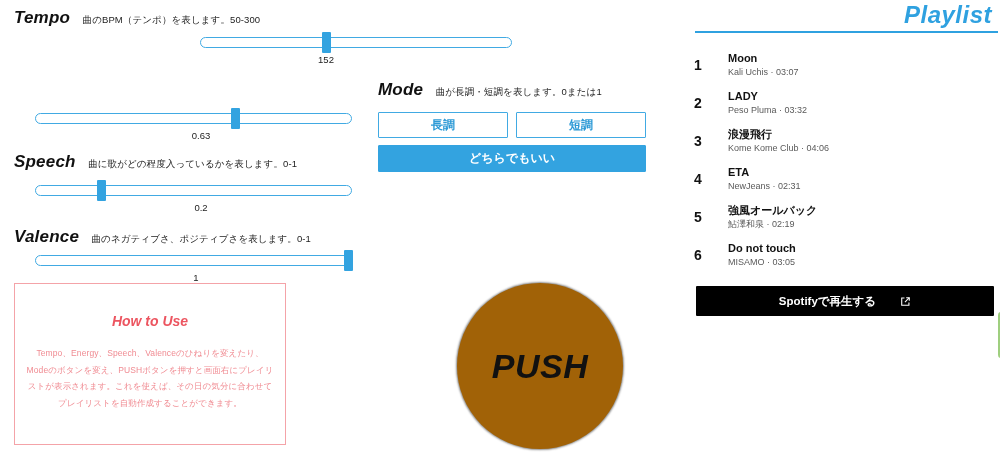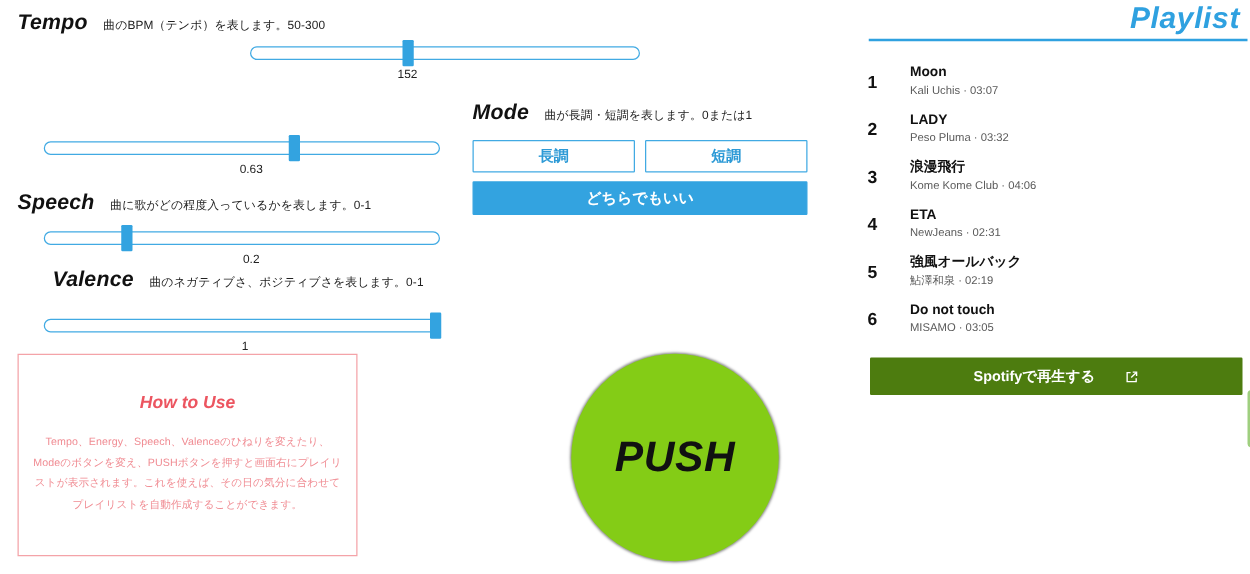--- a/index.html
+++ b/index.html
@@ -62,21 +62,21 @@
     font-size: 14px; margin-top: 29px;
   }
   .howto-body {
     color: #f08b92; font-size: 8.5px; line-height: 1.95;
     margin: 16px 11px 0 11px; text-align: center; letter-spacing: .1px;
   }
 
   
   .push {
     position: absolute; left: 457px; top: 283px; width: 166px; height: 166px;
-    border-radius: 50%; background: #84cc16;
+    border-radius: 50%; background: #a16207;
     box-shadow: 0 0 2px 1px rgba(0,0,0,.45);
     display: flex; align-items: center; justify-content: center;
     cursor: pointer;
   }
   .push span {
     font-style: italic; font-weight: bold; font-size: 34px; color: #111;
     letter-spacing: .5px;
   }
 
   
@@ -94,21 +94,21 @@
   }
   .pl-idx {
     width: 34px; font-size: 14px; font-weight: bold; color: #111; flex: none;
   }
   .pl-meta { display: flex; flex-direction: column; justify-content: center; }
   .pl-track { font-size: 11px; font-weight: bold; color: #111; line-height: 1.4; }
   .pl-sub { font-size: 9px; color: #5a5a5a; line-height: 1.5; }
 
   .spotify-btn {
     position: absolute; left: 6px; top: 286px; width: 298px; height: 30px;
-    background: #4d7c0f; color: #fff; border: none; border-radius: 1px;
+    background: #000000; color: #fff; border: none; border-radius: 1px;
     font-size: 11.5px; font-weight: bold; cursor: pointer;
     display: flex; align-items: center; justify-content: center; gap: 24px;
   }
   .ext-icon { display: inline-block; width: 11px; height: 11px; }
 
   .edge-chip {
     position: absolute; left: 308px; top: 312px; width: 16px; height: 46px;
     border: 2px solid #9fcf7f; border-radius: 3px; background: #fff;
   }
 </style>
@@ -138,21 +138,21 @@
     <div class="param-head" style="left:14px; top:152px;">
       <span class="param-name">Speech</span>
       <span class="param-desc">曲に歌がどの程度入っているかを表します。0-1</span>
     </div>
     <div class="slider" style="left:35px; top:180px; width:317px;">
       <div class="track"></div>
       <div class="thumb" style="left:62px;"></div>
       <div class="val" style="left:166px;">0.2</div>
     </div>
 
-    <div class="param-head" style="left:14px; top:214px;margin-left:28px;">
+    <div class="param-head" style="left:14px; top:227px;">
       <span class="param-name">Valence</span>
       <span class="param-desc">曲のネガティブさ、ポジティブさを表します。0-1</span>
     </div>
     <div class="slider" style="left:35px; top:250px; width:317px;">
       <div class="track"></div>
       <div class="thumb" style="left:309px;"></div>
       <div class="val" style="left:161px;">1</div>
     </div>
 
     <div class="param-head" style="left:378px; top:80px;">

